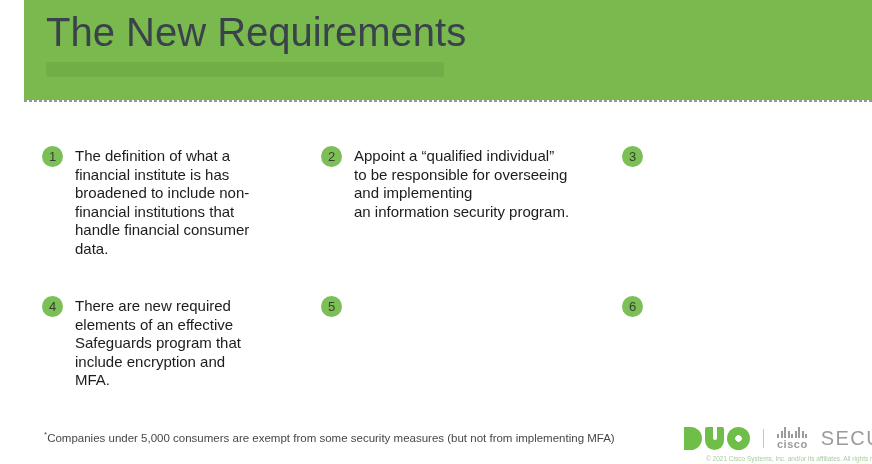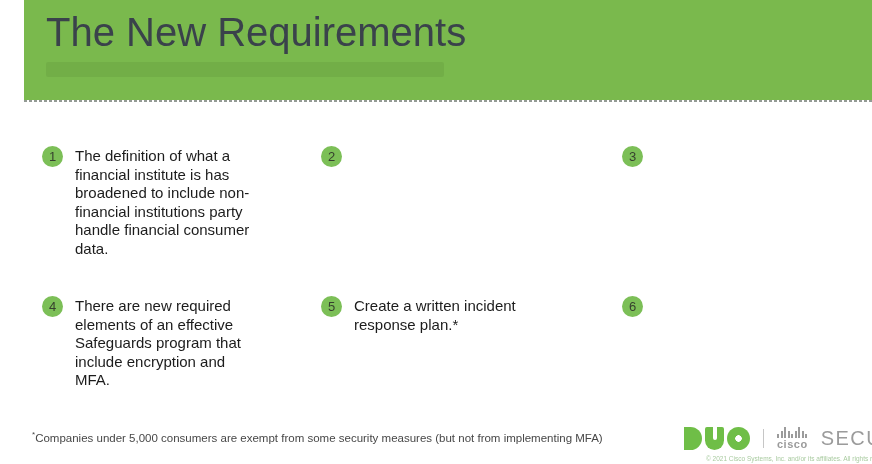--- a/index.html
+++ b/index.html
@@ -79,21 +79,21 @@
   .txt sup {
     font-size: 9.5px;
     line-height: 0;
     vertical-align: super;
     letter-spacing: 0.5px;
   }
 
   
   .footnote {
     position: absolute;
-    left: 8px; top: 432px;
+    left: 20px; top: 432px;
     font-size: 11.5px;
     color: #474747;
     white-space: nowrap;
   }
   .footnote sup { font-size: 8px; line-height: 0; vertical-align: super; }
 
   
   .brand {
     position: absolute;
     left: 660px; top: 424px;
@@ -156,46 +156,48 @@
   </header>
   <div class="dashed-divider"></div>
 
   <main>
 
     <div class="item r1 c1">
       <span class="num">1</span>
       <p class="txt"><span>The definition of what a
 financial institute is has
 broadened to include non-
-financial institutions party
+financial institutions that
 handle financial consumer
 data.</span><sup></sup></p>
     </div>
 
     <div class="item r1 c2">
       <span class="num">2</span>
+      <p class="txt"><span>Appoint a “qualified individual”
+to be responsible for overseeing
+and implementing
+an information security program.</span><sup></sup></p>
     </div>
 
     <div class="item r1 c3">
       <span class="num">3</span>
     </div>
 
     <div class="item r2 c1">
       <span class="num">4</span>
       <p class="txt bold"><span>There are new required
 elements of an effective
 Safeguards program that
 include encryption and
 MFA.</span><sup></sup></p>
     </div>
 
     <div class="item r2 c2">
       <span class="num">5</span>
-      <p class="txt"><span>Create a written incident
-response plan.*</span><sup></sup></p>
     </div>
 
     <div class="item r2 c3">
       <span class="num">6</span>
     </div>
 
   </main>
 
   <div class="footnote"><sup>*</sup><span>Companies under 5,000 consumers are exempt from some security measures (but not from implementing MFA)</span></div>
 

